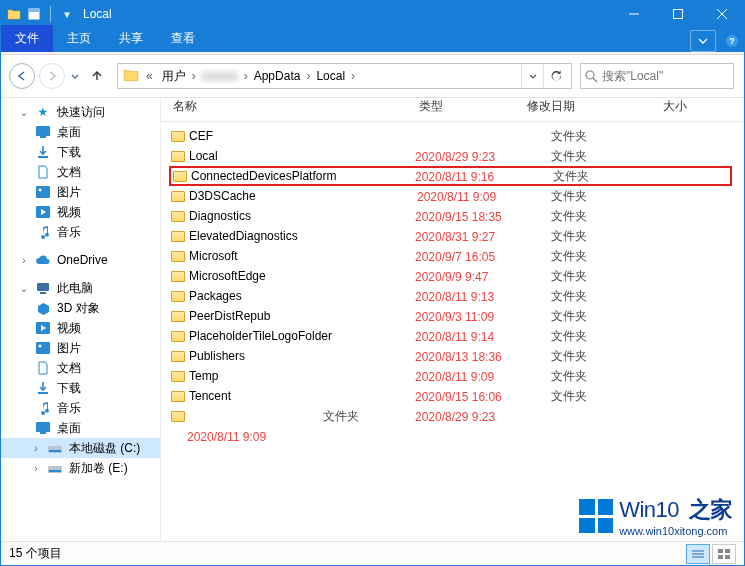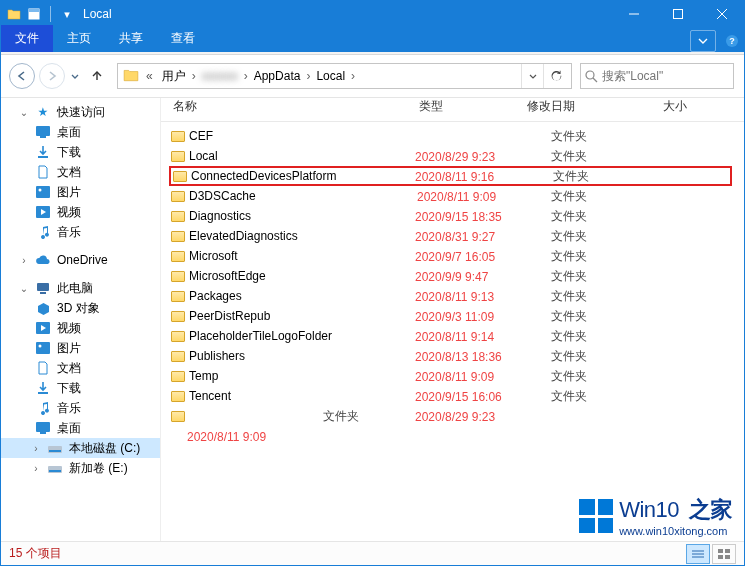--- a/index.html
+++ b/index.html
@@ -77,21 +77,21 @@
   .colhead{display:flex;height:24px;align-items:flex-start;border-bottom:1px solid #e9e9e9;padding-left:8px;}
   .col{padding-left:4px;font-size:12px;color:#333;}
   .col.n{width:246px;} .col.m{width:136px;} .col.t{width:108px;} .col.s{width:60px;}
   .rows{padding:4px 12px 0 8px;}
   .row{display:flex;align-items:center;height:20px;}
   .row .ric{width:18px;height:16px;display:flex;align-items:center;justify-content:center;}
   .row .cn{width:228px;padding-left:2px;} .row .cm{width:136px;color:#ef4444;margin-top:42px;} .row .ct{width:108px;color:#444;} .row .cs{width:60px;}
   .highlight-box{border:2.5px solid #e02020;}
   
   
-  .statusbar{position:absolute;bottom:0;left:0;right:0;height:24px;border-top:1px solid #e5e5e5;background:#fcfcfc;display:flex;align-items:center;padding:0 8px;font-size:12px;color:#b91c1c;}
+  .statusbar{position:absolute;bottom:0;left:0;right:0;height:24px;border-top:1px solid #e5e5e5;background:#fcfcfc;display:flex;align-items:center;padding:0 8px;font-size:12px;color:#000000;}
   .statusbar .spacer{flex:1;}
   .viewbtn{width:24px;height:20px;border:1px solid #ccc;display:flex;align-items:center;justify-content:center;margin-left:2px;}
   .viewbtn.active{background:#cde8ff;border-color:#5aa7e6;}
 
   
   .watermark{position:absolute;right:12px;bottom:28px;display:flex;align-items:center;gap:6px;pointer-events:none;}
   .wm-logo{display:flex;flex-wrap:wrap;width:34px;height:34px;gap:3px;}
   .wm-logo div{background:#0078d7;width:calc(50% - 1.5px);height:calc(50% - 1.5px);}
   .wm-text{display:flex;flex-direction:column;align-items:flex-start;}
   .wm-main{font-size:22px;color:#0b3d91;font-weight:300;letter-spacing:-.5px;}

